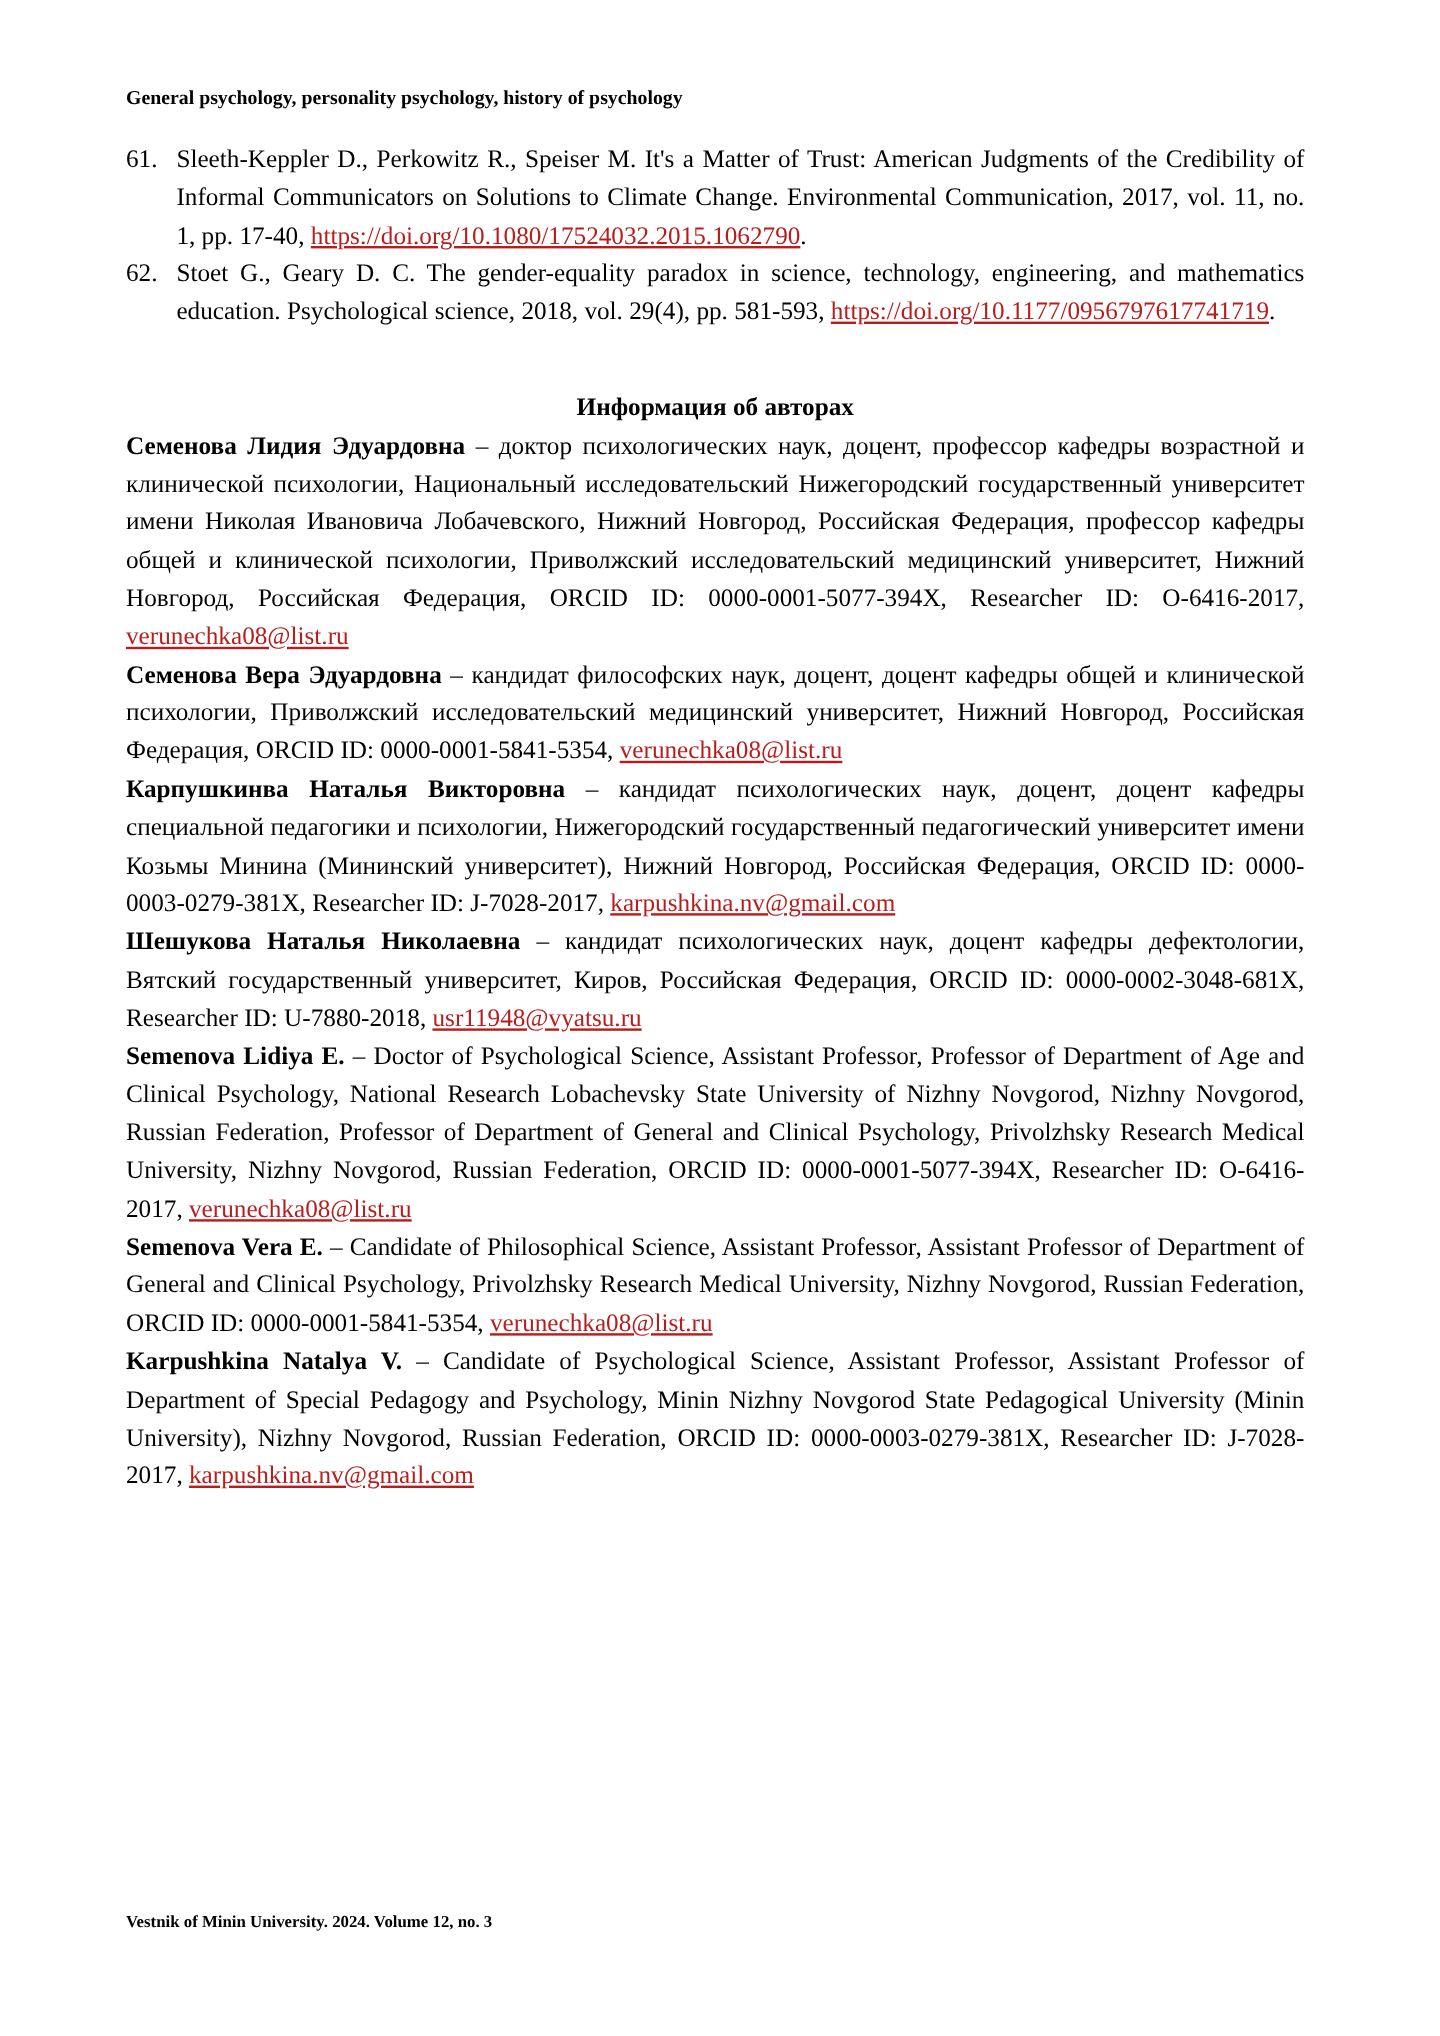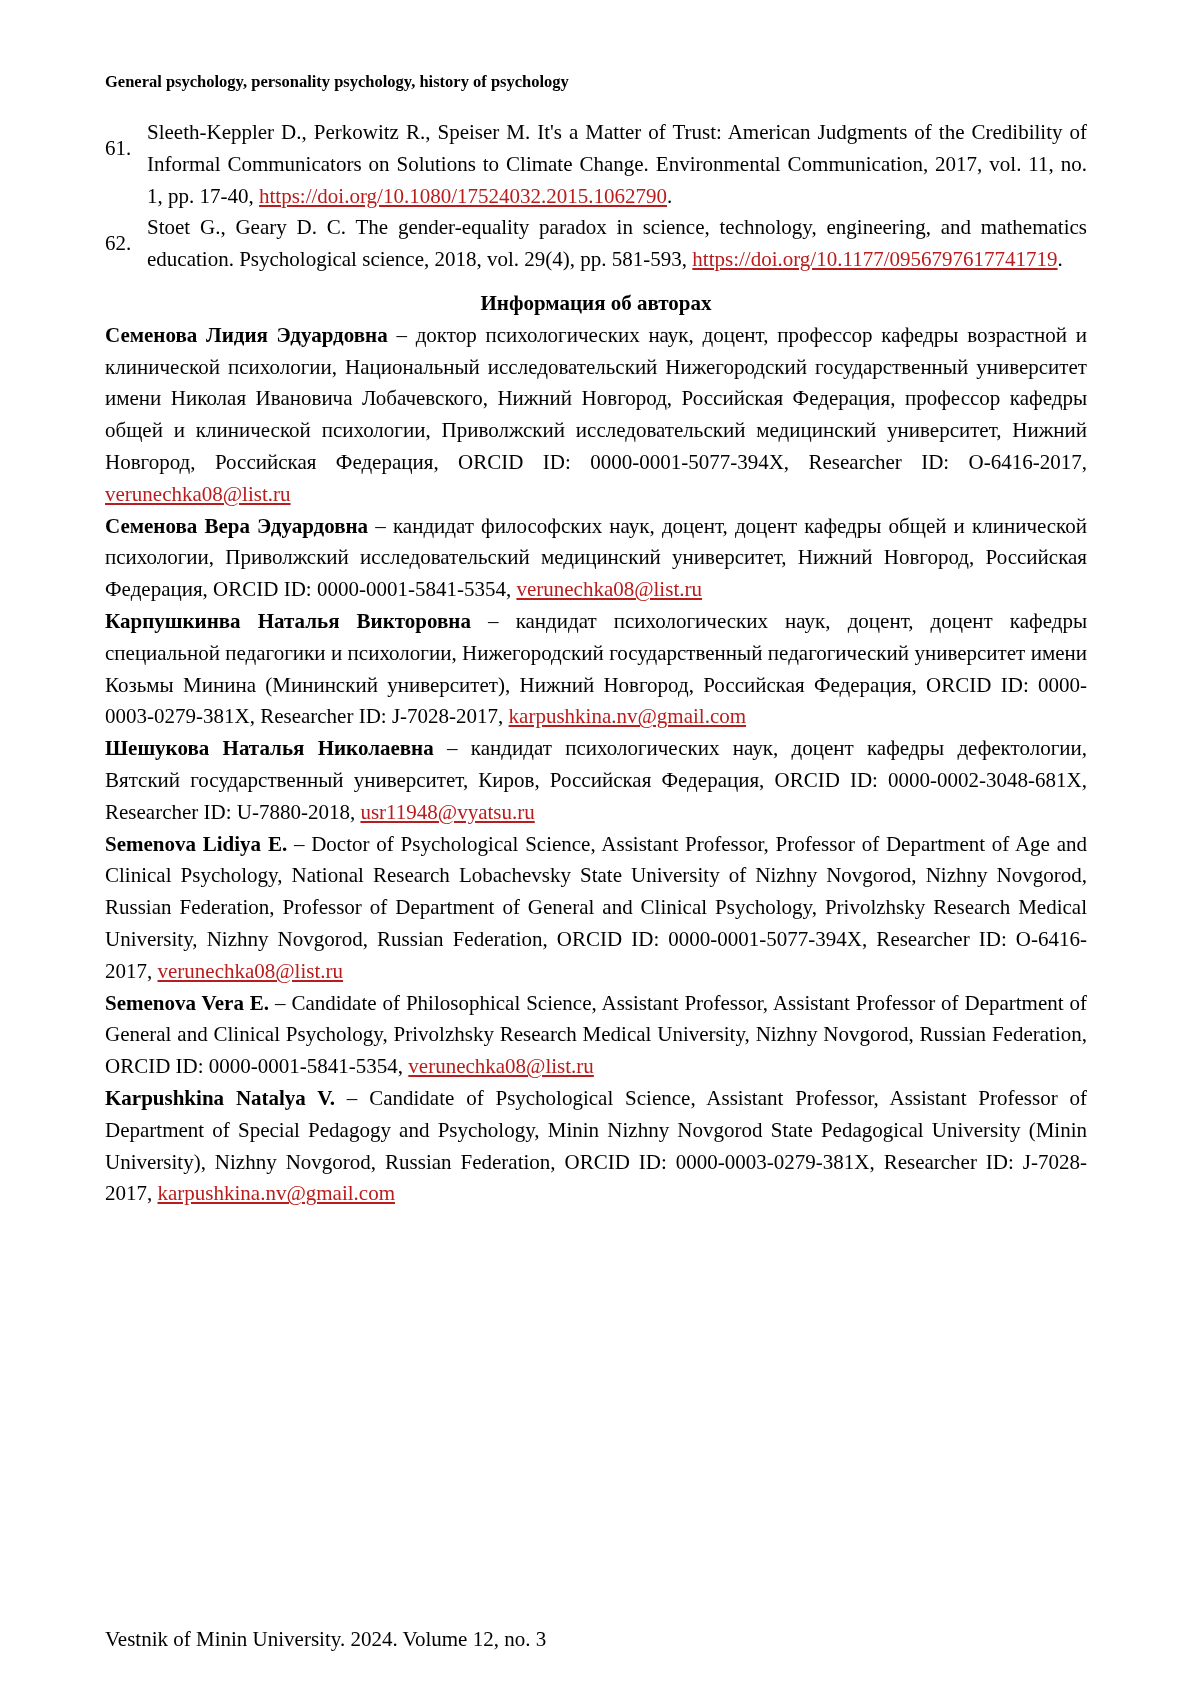--- a/index.html
+++ b/index.html
@@ -28,48 +28,48 @@
     margin-top: 24px;
   }
   .ref-item {
     position: relative;
     padding-left: 42px;
     text-align: justify;
   }
   .ref-num {
     position: absolute;
     left: 0;
-    top: 16px;
+    top: 0;
   }
   .ref-italic { }
   a.doc-link, .doc-link {
     color: #b91c1c;
     text-decoration: underline;
     cursor: pointer;
   }
   .copyright-line {
     margin-top: 31px;
   }
   .section-heading {
-    margin-top: 12px;
+    margin-top: 48px;
     text-align: center;
     font-weight: bold;
   }
   .section-heading.en { margin-top: 35px; }
   .author-para {
     text-align: justify;
     font-family: Liberation Serif, serif;
   }
   .author-name { font-weight: bold; }
   .page-footer {
     position: absolute;
     left: 105px;
-    top: 1628px;
-    font-size: 21px;
-    font-weight: normal;
+    top: 1592px;
+    font-size: 14px;
+    font-weight: bold;
     line-height: 22px;
   }
 </style>
 </head>
 <body>
 
 <div class="page-content">
 
   <div class="running-head">General psychology, personality psychology, history of psychology</div>
 

